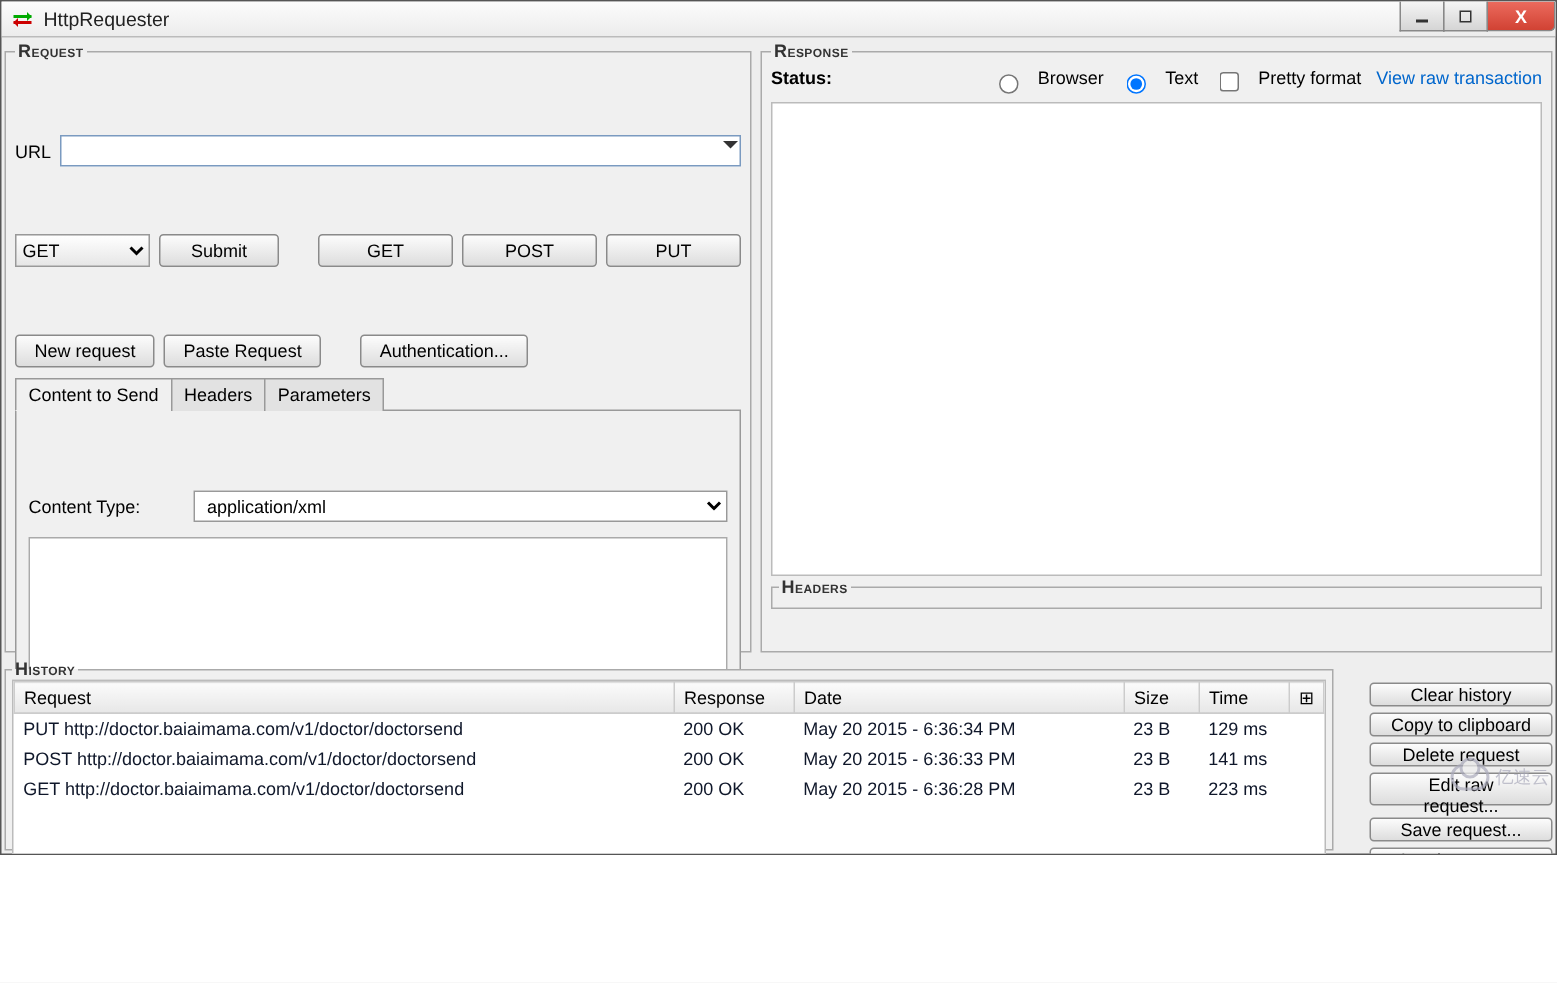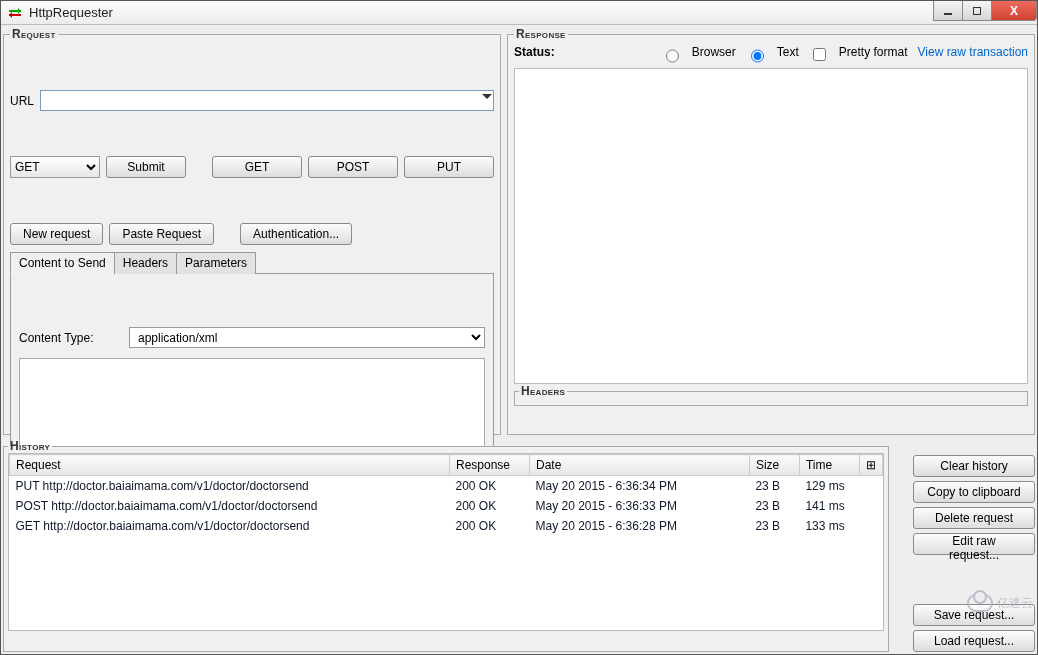--- a/index.html
+++ b/index.html
@@ -1,17 +1,17 @@
 <!DOCTYPE html>
 <html><head>
 <meta charset="utf-8">
 <style>
   * { box-sizing: border-box; font-family: Tahoma, Arial, sans-serif; font-size: 12px; }
   html, body { margin:0; padding:0; background:#fff; }
-  .window { width:1038px; height:655px; background:#eee; position:relative; border:1px solid #555; overflow:hidden; }
+  .window { width:1038px; height:570px; background:#eee; position:relative; border:1px solid #555; overflow:hidden; }
   .titlebar { height:24px; background:linear-gradient(#fcfcfc,#ececec); display:flex; align-items:center; padding:0 6px; border-bottom:1px solid #bbb; }
   .titlebar .appicon { width:16px; height:16px; margin-right:6px; display:inline-flex; align-items:center; flex-direction:column; justify-content:center; }
   .arrow-r { width:12px; height:2px; background:#0a0; position:relative; margin-bottom:2px;}
   .arrow-r:after{content:"";position:absolute;right:-3px;top:-2px;border:3px solid transparent;border-left-color:#0a0;}
   .arrow-l { width:12px; height:2px; background:#c00; position:relative;}
   .arrow-l:after{content:"";position:absolute;left:-3px;top:-2px;border:3px solid transparent;border-right-color:#c00;}
   .titlebar .title { font-size:13px; color:#222; }
   .winbtns{position:absolute;right:0;top:0;display:flex;}
   .winbtn{width:30px;height:20px;border:1px solid #888;border-top:none;background:linear-gradient(#f5f5f5,#d5d5d5);display:flex;align-items:center;justify-content:center;margin-left:-1px;}
   .winbtn.close{width:46px;background:linear-gradient(#ec6b5e,#d14233);color:#fff;font-weight:bold;border-radius:0 0 4px 0;}
@@ -181,21 +181,21 @@
                   <td>May 20 2015 - 6:36:33 PM</td>
                   <td>23 B</td>
                   <td>141 ms</td>
                   <td></td>
                 </tr>
                 <tr>
                   <td>GET http://doctor.baiaimama.com/v1/doctor/doctorsend</td>
                   <td>200 OK</td>
                   <td>May 20 2015 - 6:36:28 PM</td>
                   <td>23 B</td>
-                  <td>133 ms</td>
+                  <td>223 ms</td>
                   <td></td>
                 </tr>
               </tbody>
           </table>
         </div>
       </fieldset>
       <div class="sidebtns">
         <button class="btn">Clear history</button>
         <button class="btn">Copy to clipboard</button>
         <button class="btn">Delete request</button>

